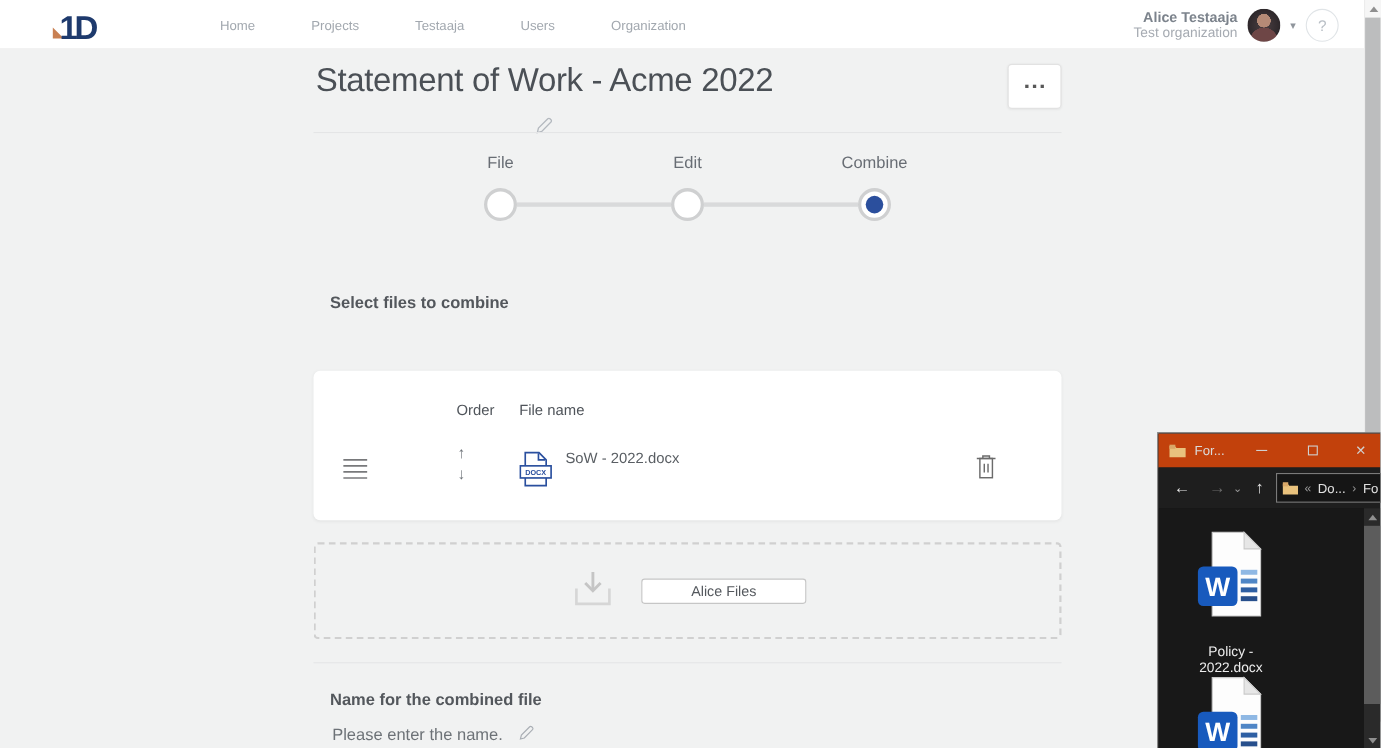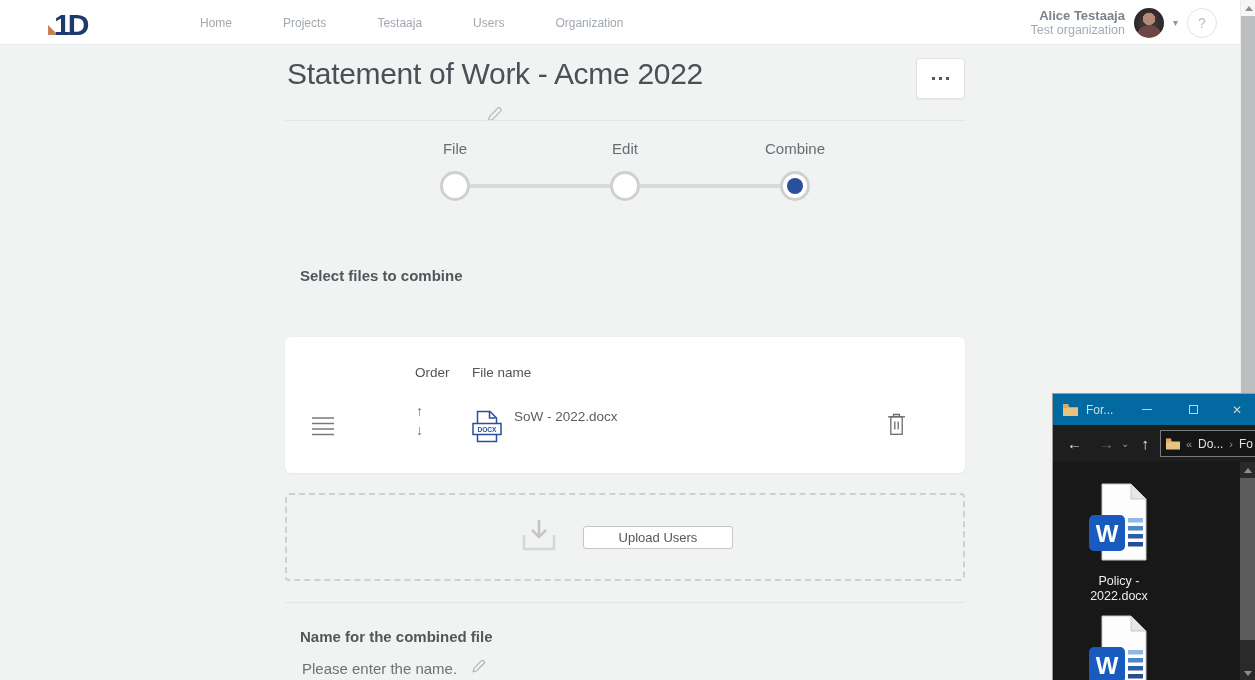--- a/index.html
+++ b/index.html
@@ -80,21 +80,21 @@
   .page-scrollbar { position:absolute; right:0; top:0; width:15px; height:680px; background:#f6f6f6;
                     border-left:1px solid #ececec; z-index:4; }
   .page-scroll-up { position:absolute; top:6px; left:4px; width:0; height:0;
                     border-left:4px solid transparent; border-right:4px solid transparent;
                     border-bottom:5px solid #8f8f8f; }
   .page-scroll-thumb { position:absolute; top:16px; left:0; width:15px; height:640px; background:#bcbdbe; }
 
   
   .explorer { position:absolute; left:1052px; top:393px; width:203px; height:287px; background:#181818;
               border-left:1px solid #9b9b9b; border-top:1px solid #9b9b9b; z-index:10; overflow:hidden; }
-  .exp-titlebar { position:relative; height:31px; background:#0369a1; display:flex; align-items:center; }
+  .exp-titlebar { position:relative; height:31px; background:#c2410c; display:flex; align-items:center; }
   .exp-title { font-size:12px; color:#dadada; margin-left:8px; }
   .exp-folder { margin-left:10px; }
   .ctl { position:absolute; top:0; height:31px; width:24px; display:flex; align-items:center;
          justify-content:center; color:#d0d0d0; cursor:pointer; }
   .ctl-min { left:82px; } .ctl-max { left:128px; } .ctl-close { left:172px; font-size:12px; }
   .ctl-min i { display:block; width:10px; height:1px; background:#d0d0d0; }
   .ctl-max i { display:block; width:9px; height:9px; border:1.2px solid #d0d0d0; }
   .exp-toolbar { position:relative; height:37px; background:#1e1e1e; display:flex; align-items:center; }
   .tb-ico { font-size:15px; color:#e4e4e4; cursor:pointer; }
   .tb-back { margin-left:14px; }
@@ -102,21 +102,21 @@
   .tb-caret{ margin-left:7px; font-size:10px; color:#9a9a9a; }
   .tb-up   { margin-left:12px; }
   .addr-bar { margin-left:11px; height:27px; flex:1 0 140px; border:1px solid #7a7a7a; background:#151515;
               display:flex; align-items:center; gap:6px; padding-left:5px; overflow:hidden; cursor:text; }
   .addr-txt { font-size:12px; color:#e0e0e0; white-space:nowrap; }
   .addr-sym { font-size:11px; color:#9a9a9a; }
   .exp-pane { position:relative; height:219px; background:#181818; }
   .exp-item { position:absolute; left:11px; width:110px; text-align:center; cursor:pointer; }
   .exp-item-1 { top:20px; }
   .exp-item-2 { top:152px; }
-  .exp-label { margin-top:8px; font-size:12.5px; color:#ececec; line-height:15px; width:96px;
+  .exp-label { margin-top:18px; font-size:12.5px; color:#ececec; line-height:15px; width:96px;
                margin-left:7px; word-wrap:break-word; }
   .exp-scrollbar { position:absolute; right:0; top:0; width:15px; height:219px; background:#2a2a2a; }
   .exp-sc-up { position:absolute; top:6px; left:4px; width:0; height:0;
                border-left:4px solid transparent; border-right:4px solid transparent;
                border-bottom:5px solid #8f8f8f; }
   .exp-sc-thumb { position:absolute; top:16px; left:0; width:15px; height:162px; background:#5c5c5c; }
   .exp-sc-down { position:absolute; bottom:5px; left:4px; width:0; height:0;
                border-left:4px solid transparent; border-right:4px solid transparent;
                border-top:5px solid #8f8f8f; }
 </style>
@@ -223,21 +223,21 @@
   <section class="dropzone">
     <span>
       <svg width="44" height="40" viewBox="0 0 44 40" fill="none">
         <g stroke="#c5c5c5" stroke-width="2.6">
           <line x1="22" y1="5" x2="22" y2="21"></line>
           <path d="M15 15 L22 22 L29 15"></path>
         </g>
         <path d="M7 20 V34 H37 V20" stroke="#d6d6d6" stroke-width="2.4"></path>
       </svg>
     </span>
-    <button class="upload-btn">Upload Users</button>
+    <button class="upload-btn">Alice Files</button>
   </section>
 
   <div class="divider d2"></div>
 
   <div class="name-heading">Name for the combined file</div>
   <div class="name-row">
     <span class="name-placeholder">Please enter the name.</span>
     <span>
       <svg width="16" height="16" viewBox="0 0 18 18" fill="none" stroke="#a9aeb4" stroke-width="1.2">
         <path d="M3.5 15.5 l1-4 L13 3 a1.4 1.4 0 0 1 2 0 l0.9 0.9 a1.4 1.4 0 0 1 0 2 L7.5 14.5 Z"></path>

